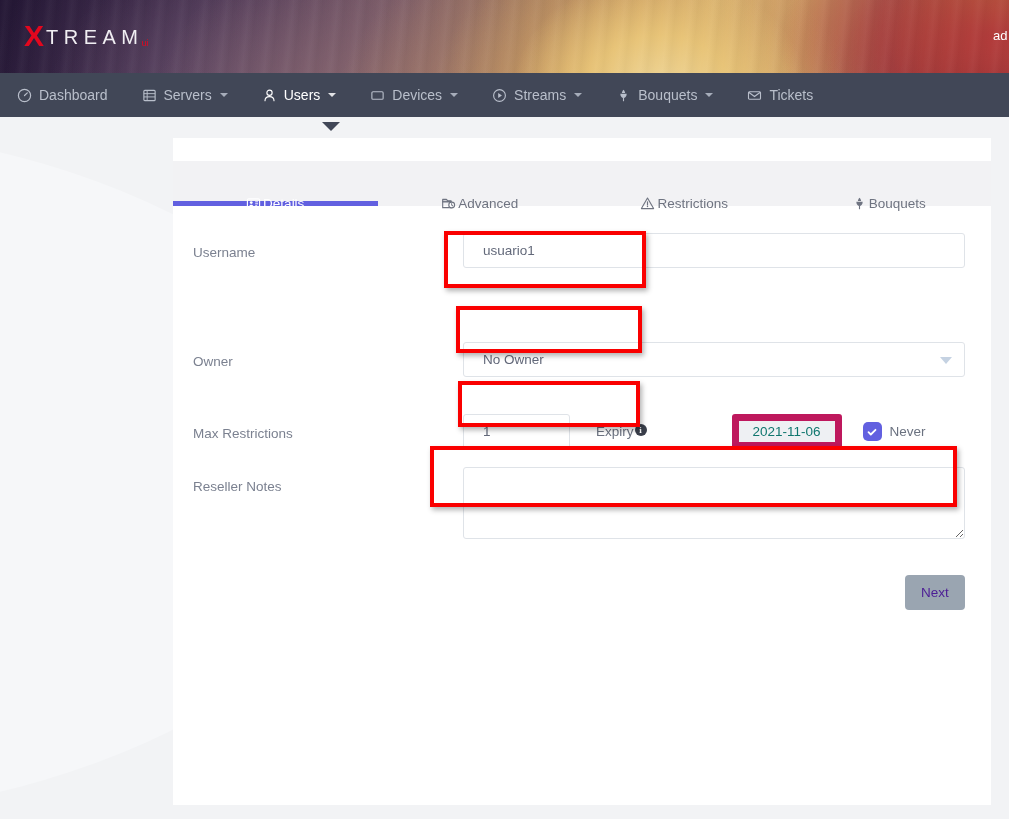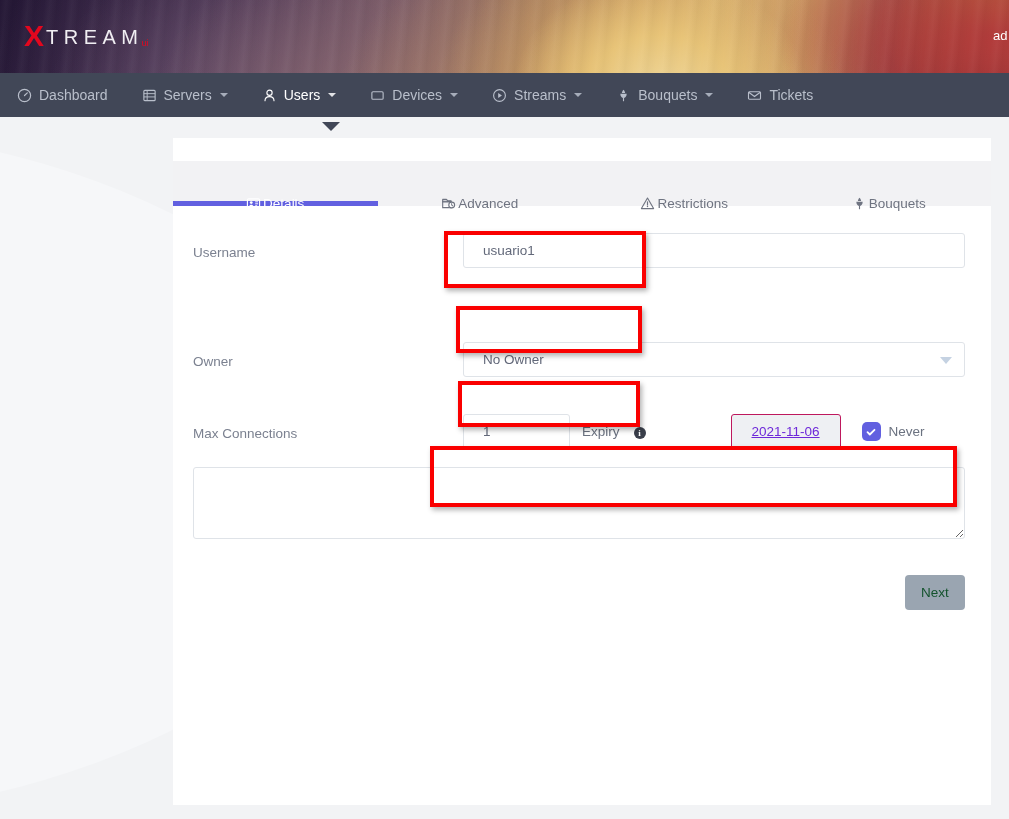--- a/index.html
+++ b/index.html
@@ -154,37 +154,37 @@
     width: 0; height: 0;
     border-left: 6px solid transparent;
     border-right: 6px solid transparent;
     border-top: 7px solid #c5d2e2;
     pointer-events: none;
   }
 
   .mc-line { display: flex; align-items: center; gap: 0; }
   .mc-num { width: 107px; flex: 0 0 107px; }
   .exp-label {
-    margin-left: 12px; color: #6b7280; font-size: 13.5px;
-    display: flex; align-items: flex-end; gap: 14px;
+    margin-left: 26px; color: #6b7280; font-size: 13.5px;
+    display: flex; align-items: flex-start; gap: 1px;
   }
   .info-ico {
     width: 12px; height: 12px; border-radius: 50%;
     background: #3a3f4b; color: #fff;
     font-size: 9px; font-weight: bold;
     display: inline-flex; align-items: center; justify-content: center;
     font-family: "Liberation Serif", serif;
     line-height: 1;
   }
   .date-box {
     margin-left: 85px;
     width: 110px; height: 35px;
-    border: 1px solid #be185d; border-radius: 3px;
-    background: #eef0f3; color: #6d28d9; font-size: 13.5px;
-    display: flex; align-items: center; justify-content: center; text-decoration: underline;
+    border: 7px solid #be185d; border-radius: 3px;
+    background: #eef0f3; color: #0f766e; font-size: 13.5px;
+    display: flex; align-items: center; justify-content: center;
   }
   .never-wrap {
     margin-left: 21px; display: flex; align-items: center; gap: 8px;
   }
   .chk {
     width: 19px; height: 19px; border-radius: 5px;
     background: #6260e0;
     display: flex; align-items: center; justify-content: center;
     cursor: pointer;
   }
@@ -199,21 +199,21 @@
     font-size: 13.5px; color: #63697a; padding: 8px 10px;
     outline: none;
   }
 
   .next-row {
     display: flex; justify-content: flex-end;
     padding-right: 26px;
   }
   .next-btn {
     width: 60px; height: 35px;
-    background: #9aa5b1; color: #14532d;
+    background: #9aa5b1; color: #4c1d95;
     border: none; border-radius: 4px;
     font-size: 13.5px; cursor: pointer;
     font-family: "Liberation Sans", sans-serif;
   }
 
   
   .anno {
     position: absolute;
     border: 4px solid #fa0000;
     box-shadow: 2px 3px 5px rgba(0,0,0,0.30);
@@ -390,21 +390,21 @@
       <div class="label">Owner</div>
       <div class="field">
         <div class="select-wrap">
           <input class="inp" readonly="" value="No Owner" style="">
           <span class="arrow"></span>
         </div>
       </div>
     </div>
 
     <div class="row" style="margin-top:37px;">
-      <div class="label">Max Connections</div>
+      <div class="label">Max Restrictions</div>
       <div class="field">
         <div class="mc-line">
           <div class="mc-num">
             <input class="inp" value="1" style="">
           </div>
 
           <div class="exp-label">
             <span>Expiry</span>
             <span class="info-ico">i</span>
           </div>
@@ -418,20 +418,21 @@
                 </svg>
             </span>
             <span class="never-label">Never</span>
           </div>
         </div>
       </div>
     </div>
 
 
     <div class="row" style="margin-top:18px;">
+      <div class="label">Reseller Notes</div>
       <div class="field">
         <textarea class="ta" placeholder="" style=""></textarea>
       </div>
     </div>
 
     <div class="next-row" style="margin-top:32px;">
       <button class="next-btn">Next</button>
     </div>
 
   </div>

